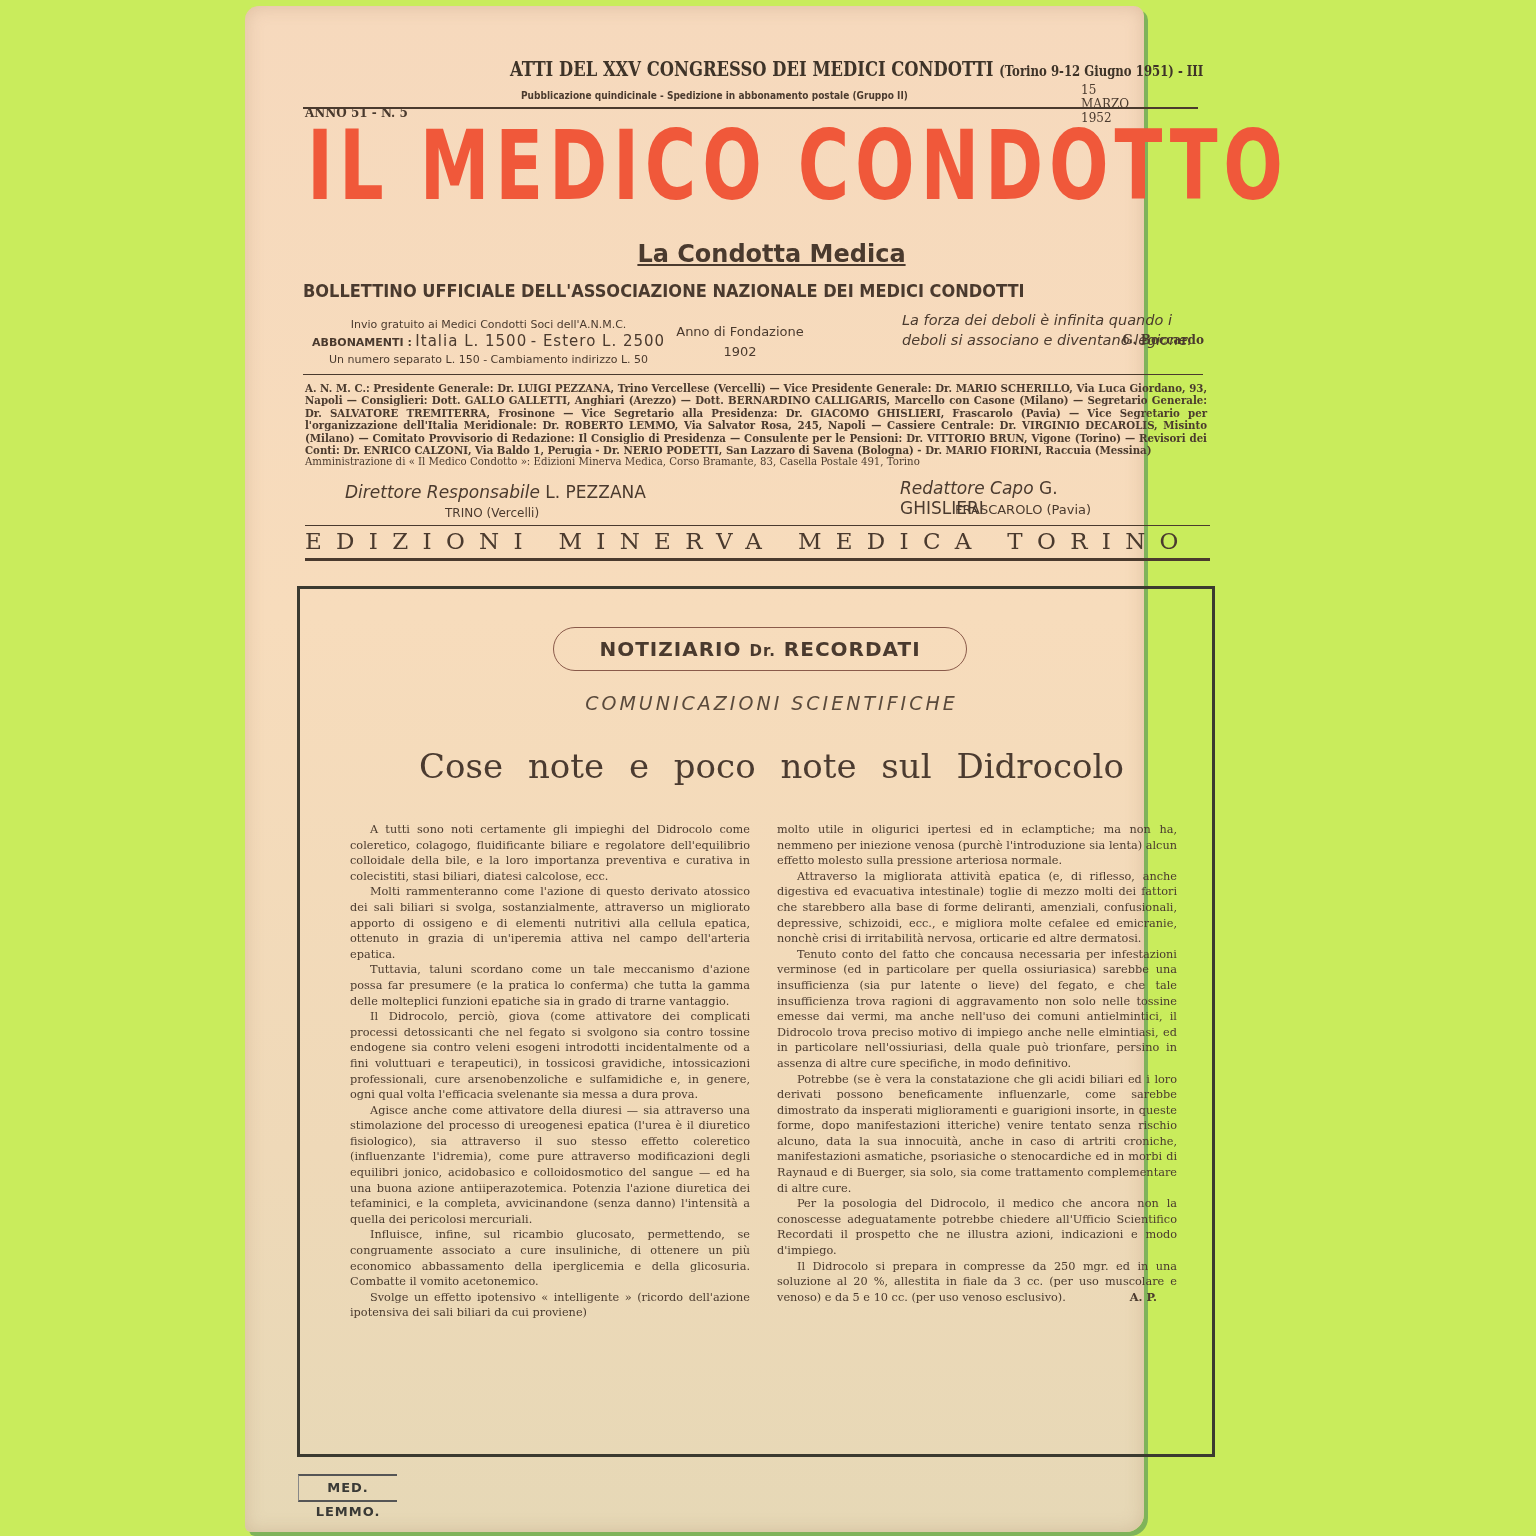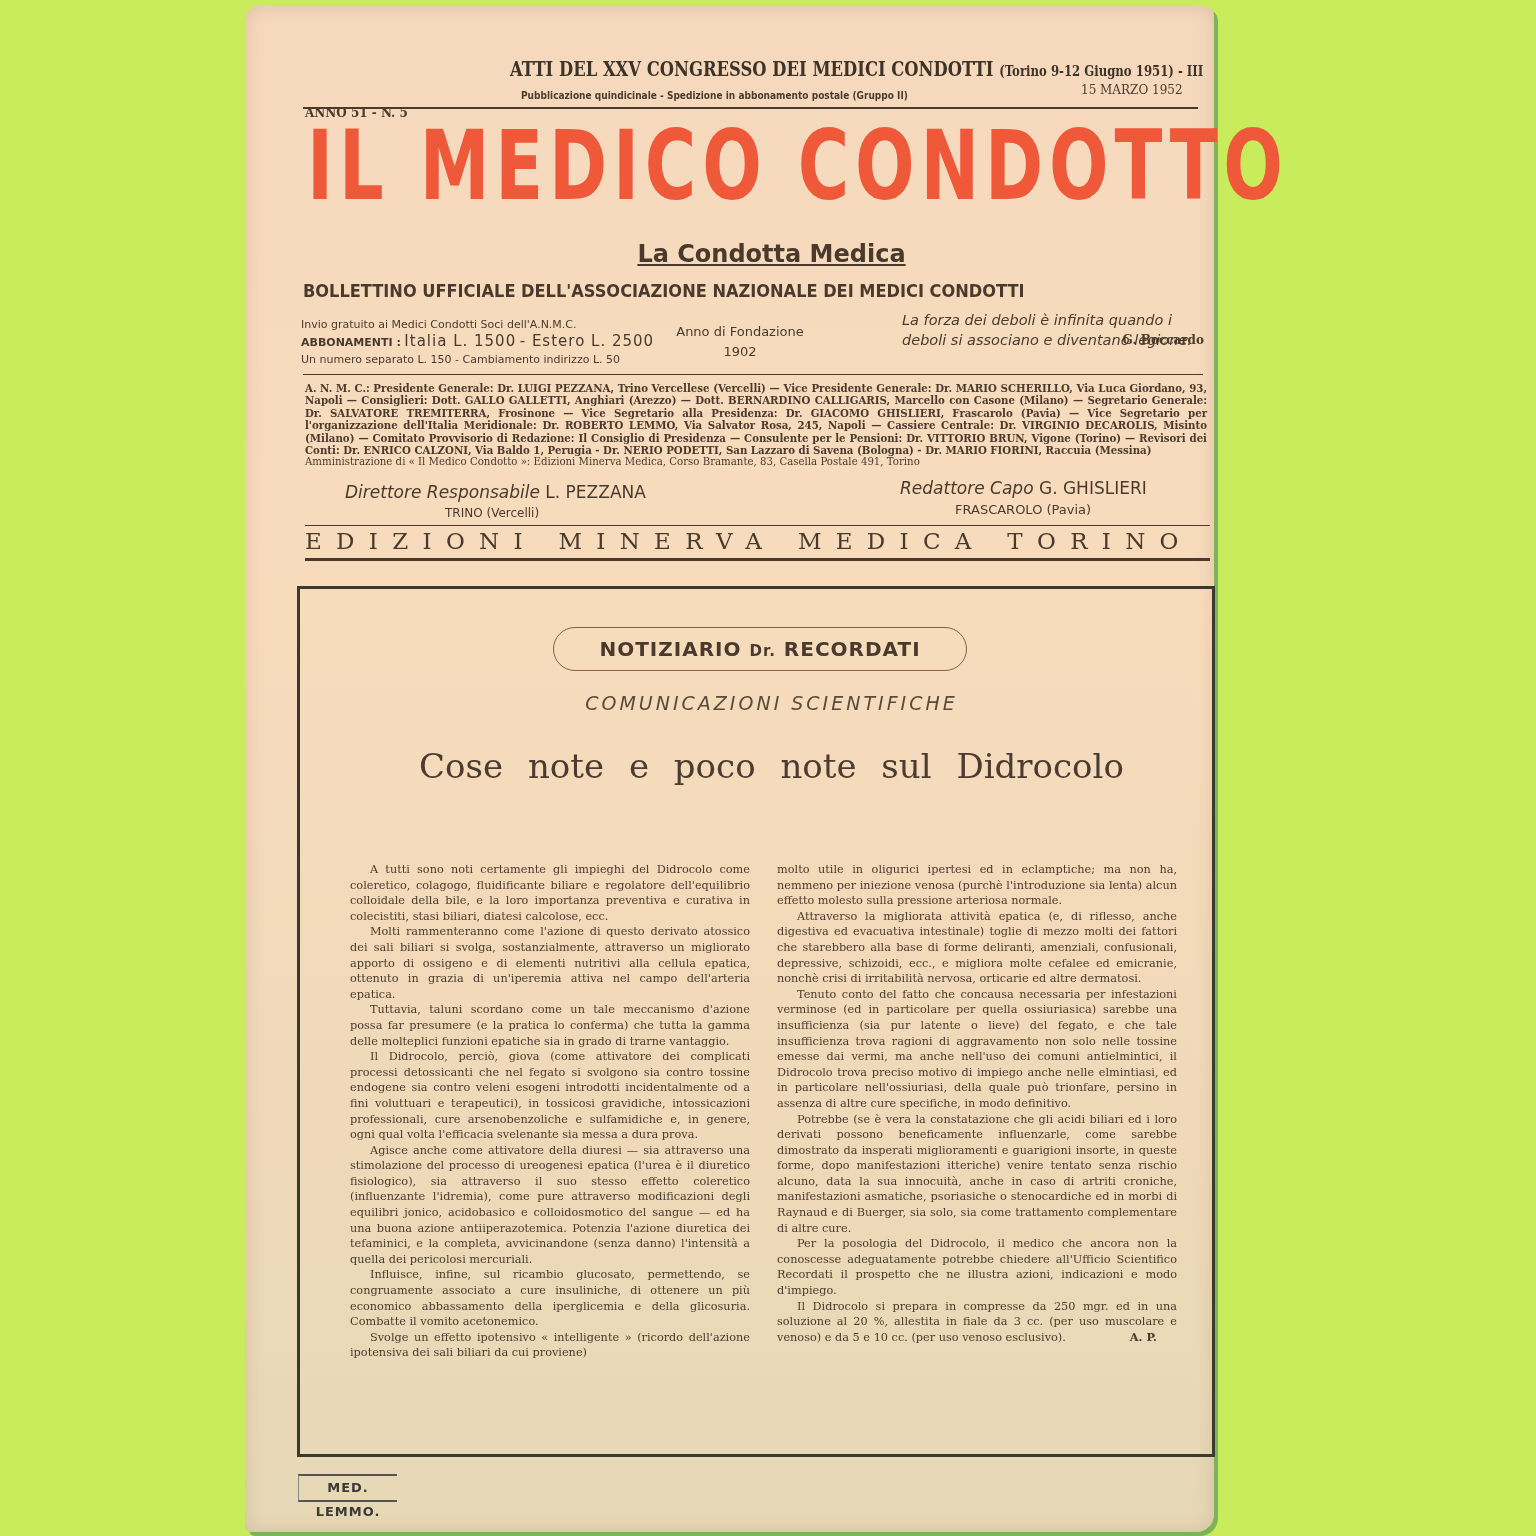--- a/index.html
+++ b/index.html
@@ -4,55 +4,55 @@
 <style>
   html, body { margin:0; padding:0; }
   body {
     width:1536px; height:1536px; overflow:hidden;
     background:#c9ec5c;
     font-family:"DejaVu Serif", serif;
     color:#4a3a2e;
     position:relative;
   }
   .page {
-    position:absolute; left:245px; top:6px; width:969px; height:1526px;
+    position:absolute; left:245px; top:6px; width:899px; height:1526px;
     background:linear-gradient(180deg,#f6d9bd 0%,#f7dcbc 40%,#efd9b8 75%,#e6d8b6 100%);
     border-radius:14px 10px 18px 6px;
     box-shadow: 4px 4px 0 #7fb35a, inset 0 0 18px rgba(150,110,80,0.25);
   }
   .abs { position:absolute; }
   .sans { font-family:"DejaVu Sans", sans-serif; }
   .top-banner { left:265px; top:50px; font-weight:bold; font-size:21px; white-space:nowrap; transform:scaleX(0.78); transform-origin:left top; color:#3e3328; }
   .top-banner .small { font-size:15px; }
   .anno { left:60px; top:80px; font-size:12px; font-weight:bold;margin-top:20px; }
   .pub { left:276px; top:83px; font-size:11px; font-weight:bold; transform:scaleX(0.82); transform-origin:left top; white-space:nowrap; }
   .date { left:836px; top:77px; font-size:12px; }
   .rule { background:#4a3a2e; position:absolute; }
   .masthead { left:62px; top:112px; font-size:96px; font-weight:bold; color:#f0583a; letter-spacing:8px; white-space:nowrap; transform:scaleX(0.73); transform-origin:left top; font-family:"DejaVu Sans", sans-serif; line-height:1; }
   .subtitle { left:0; width:1053px; top:234px; text-align:center; font-size:24px; font-weight:bold; font-family:"DejaVu Sans", sans-serif;text-decoration:underline; }
   .bollettino { left:58px; top:274px; font-size:18px; font-weight:bold; white-space:nowrap; transform:scaleX(0.9); transform-origin:left top; font-family:"DejaVu Sans", sans-serif; }
-  .info-left { left:56px; top:310px; font-size:11px; line-height:17px; white-space:nowrap; }
+  .info-left { left:67px; top:310px; font-size:11px; line-height:17px; white-space:nowrap;text-align:center; }
   .info-left .big { font-size:15px; letter-spacing:1px; }
   .founding { left:430px; top:316px; font-size:13px; text-align:center; width:130px; line-height:20px; font-family:"DejaVu Sans", sans-serif; }
   .quote { left:657px; top:304px; font-size:14.5px; font-style:italic; width:302px; line-height:20px; font-family:"DejaVu Sans", sans-serif; }
   .quote-author { position:absolute; right:0; bottom:0; font-style:normal; font-size:12px; font-weight:bold; font-family:"DejaVu Serif", serif;text-align:right; }
   .anmc { left:60px; top:376px; width:902px; font-size:10.2px; line-height:12.4px; text-align:justify; font-family:"DejaVu Serif", serif; }
   .anmc .c { text-align:left; }
   .dir { left:100px; top:476px; font-size:17px; font-family:"DejaVu Sans", sans-serif; }
   .dir i { font-style:italic; }
   .dir-loc { left:200px; top:500px; font-size:12px; font-family:"DejaVu Sans", sans-serif;text-align:right; }
   .red { left:655px; top:472px; font-size:17px; font-family:"DejaVu Sans", sans-serif; }
   .red-loc { left:710px; top:496px; font-size:13px; font-family:"DejaVu Sans", sans-serif; }
   .edizioni { left:60px; top:522px; font-size:23px; letter-spacing:14.3px; white-space:nowrap; font-family:"DejaVu Serif", serif; }
   .box { left:52px; top:580px; width:912px; height:865px; border:3px solid #3b3a30; }
   .pill { left:308px; top:621px; width:412px; height:42px; border:1.5px solid #8a5a4a; border-radius:22px; text-align:center; line-height:42px; font-size:20px; font-weight:bold; font-family:"DejaVu Sans", sans-serif; letter-spacing:1px; }
   .pill .sc { font-size:15px; }
   .comunic { left:0; width:1053px; top:686px; text-align:center; font-size:19px; letter-spacing:3px; font-style:italic; font-family:"DejaVu Sans", sans-serif; color:#5a4a3c; }
   .headline { left:0; width:1053px; top:740px; text-align:center; font-size:34px; font-weight:normal; font-family:"DejaVu Serif", serif; word-spacing:14px; color:#4b3b30; }
-  .col { top:856px; width:400px; font-size:11.3px; line-height:15.6px; text-align:justify; font-family:"DejaVu Serif", serif; color:#4a3a2e; }
+  .col { top:816px; width:400px; font-size:11.3px; line-height:15.6px; text-align:justify; font-family:"DejaVu Serif", serif; color:#4a3a2e; }
   .col p { margin:0; text-indent:20px; }
   .col1 { left:105px; }
   .col2 { left:532px; }
   .sig { text-align:right; font-weight:bold; margin-top:-15.6px; padding-right:20px; }
   .medcond { left:53px; top:1468px; width:98px; height:24px; border-top:2px solid #555; border-bottom:2px solid #555; border-left:1px solid #888; font-size:13px; font-weight:bold; text-align:center; line-height:24px; letter-spacing:1px; color:#3a3a36; font-family:"DejaVu Sans", sans-serif; }
 </style>
 </head>
 <body>
 
 <div class="page">

